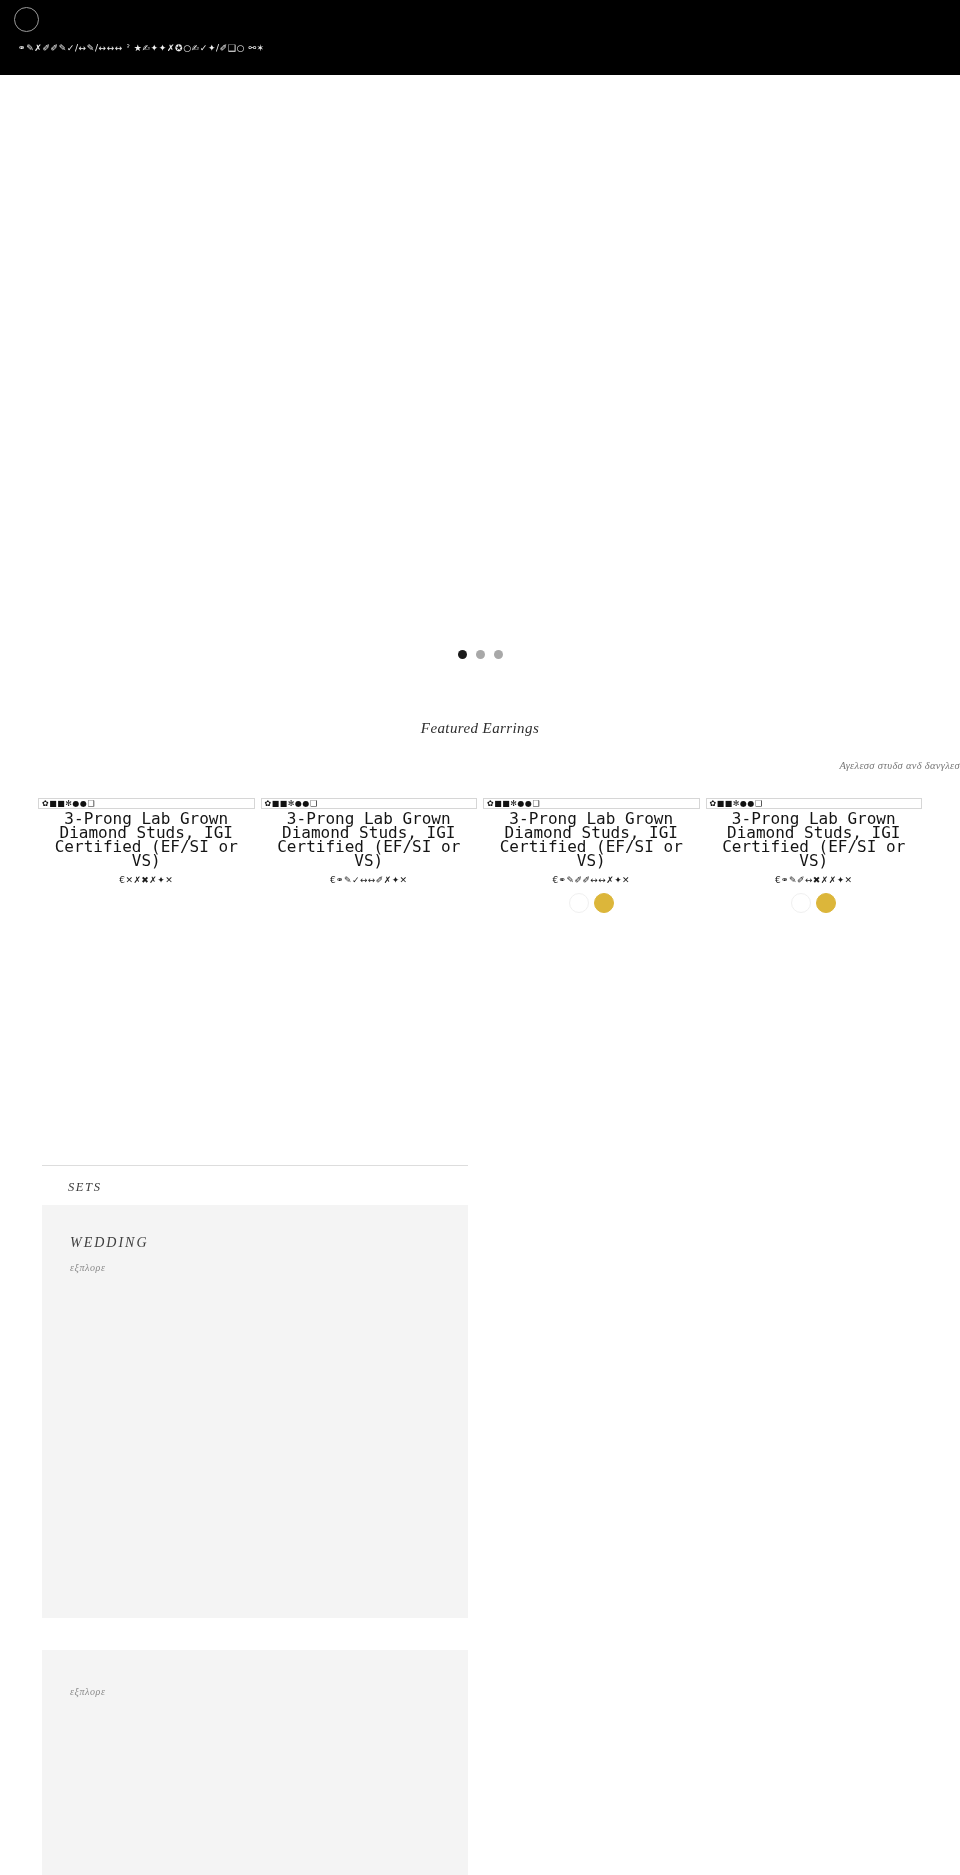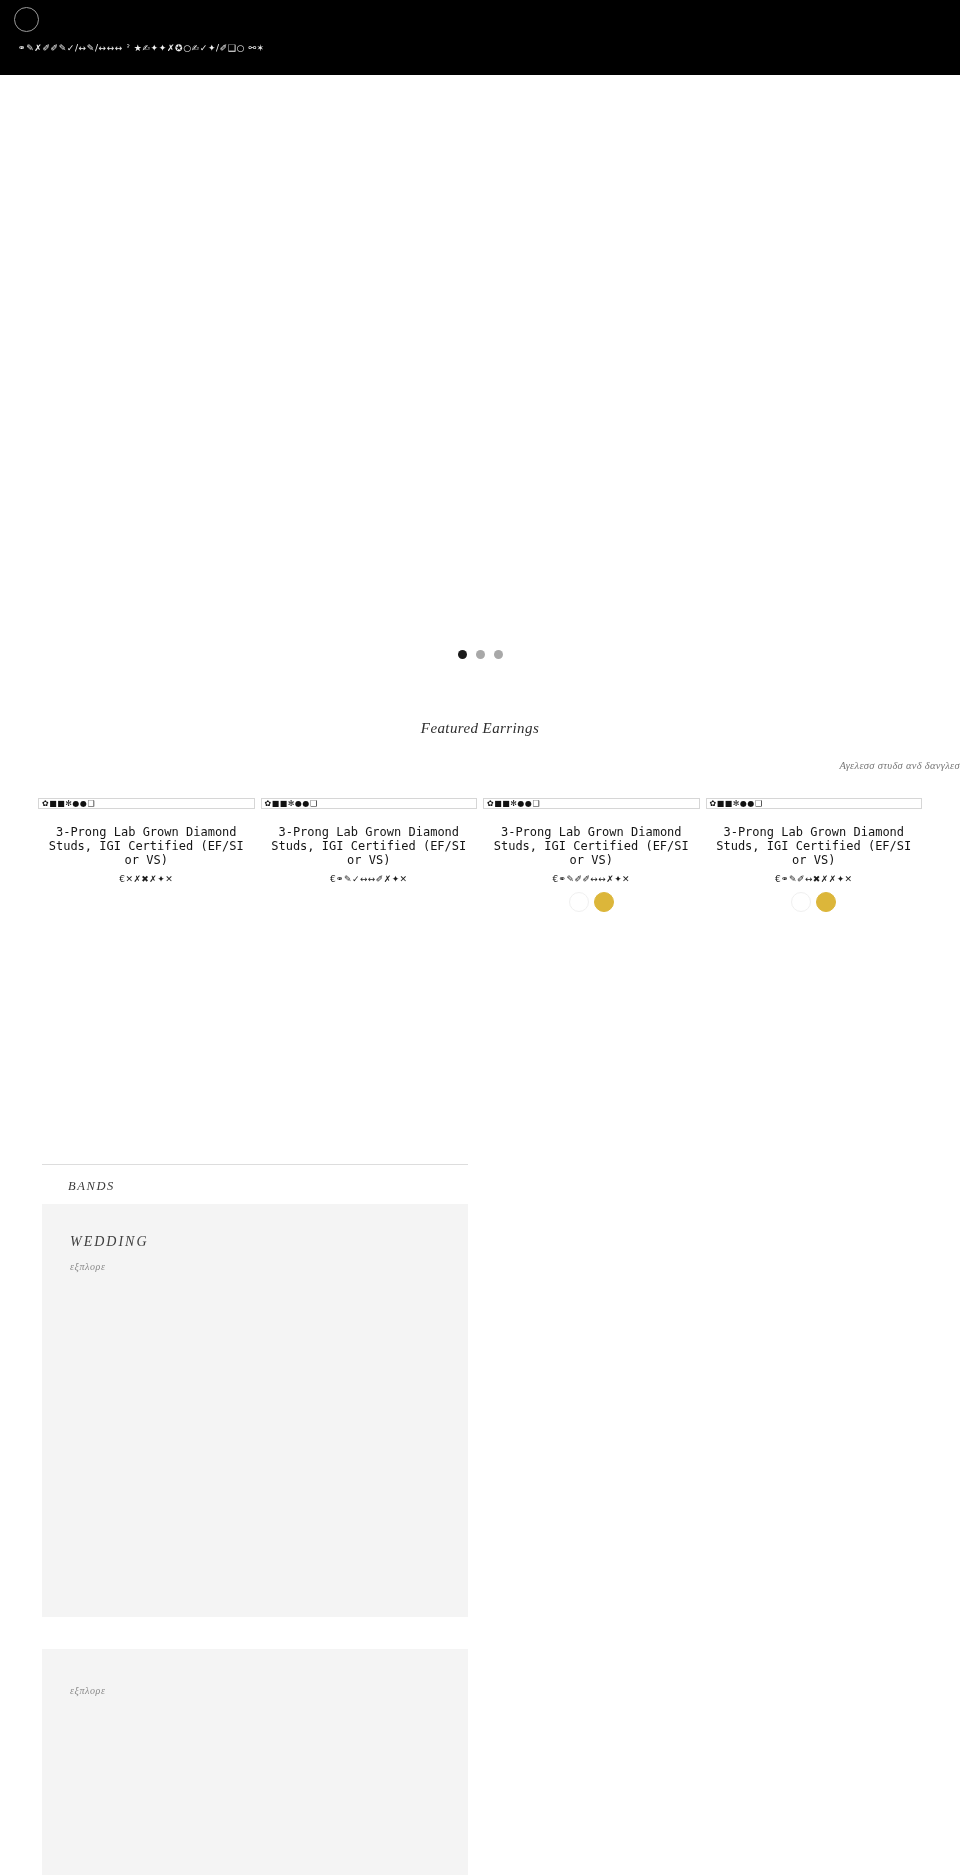--- a/index.html
+++ b/index.html
@@ -160,24 +160,24 @@
     display: flex;
     align-items: center;
     font-family: "DejaVu Sans", sans-serif;
     font-size: 8px;
     color: #111;
     letter-spacing: 0.5px;
     padding-left: 3px;
     overflow: hidden;
   }
   .product-title {
-    margin-top: 16px;
+    margin-top: 3px;
     text-align: center;
     font-family: "DejaVu Sans Mono", monospace;
-    font-size: 12px;
+    font-size: 16px;
     line-height: 14px;
     color: #141414;
   }
   .product-price {
     margin-top: 7px;
     text-align: center;
     font-family: "DejaVu Sans", sans-serif;
     font-size: 9px;
     color: #1b1b1b;
     letter-spacing: 0.4px;
@@ -319,21 +319,21 @@
         <div class="swatch empty"></div>
         <div class="swatch gold"></div>
       </div>
     </div>
 
   </div>
 </div>
 
 <div class="cat-wrap">
   <div class="cat-divider"></div>
-  <div class="cat-label-top">BANDS</div>
+  <div class="cat-label-top">SETS</div>
 
   <div class="cat-card tall">
     <div class="cat-card-inner">
       <div class="cat-title">WEDDING</div>
       <div class="cat-link">εξπλορε</div>
     </div>
   </div>
 
   <div class="cat-spacer"></div>
 

